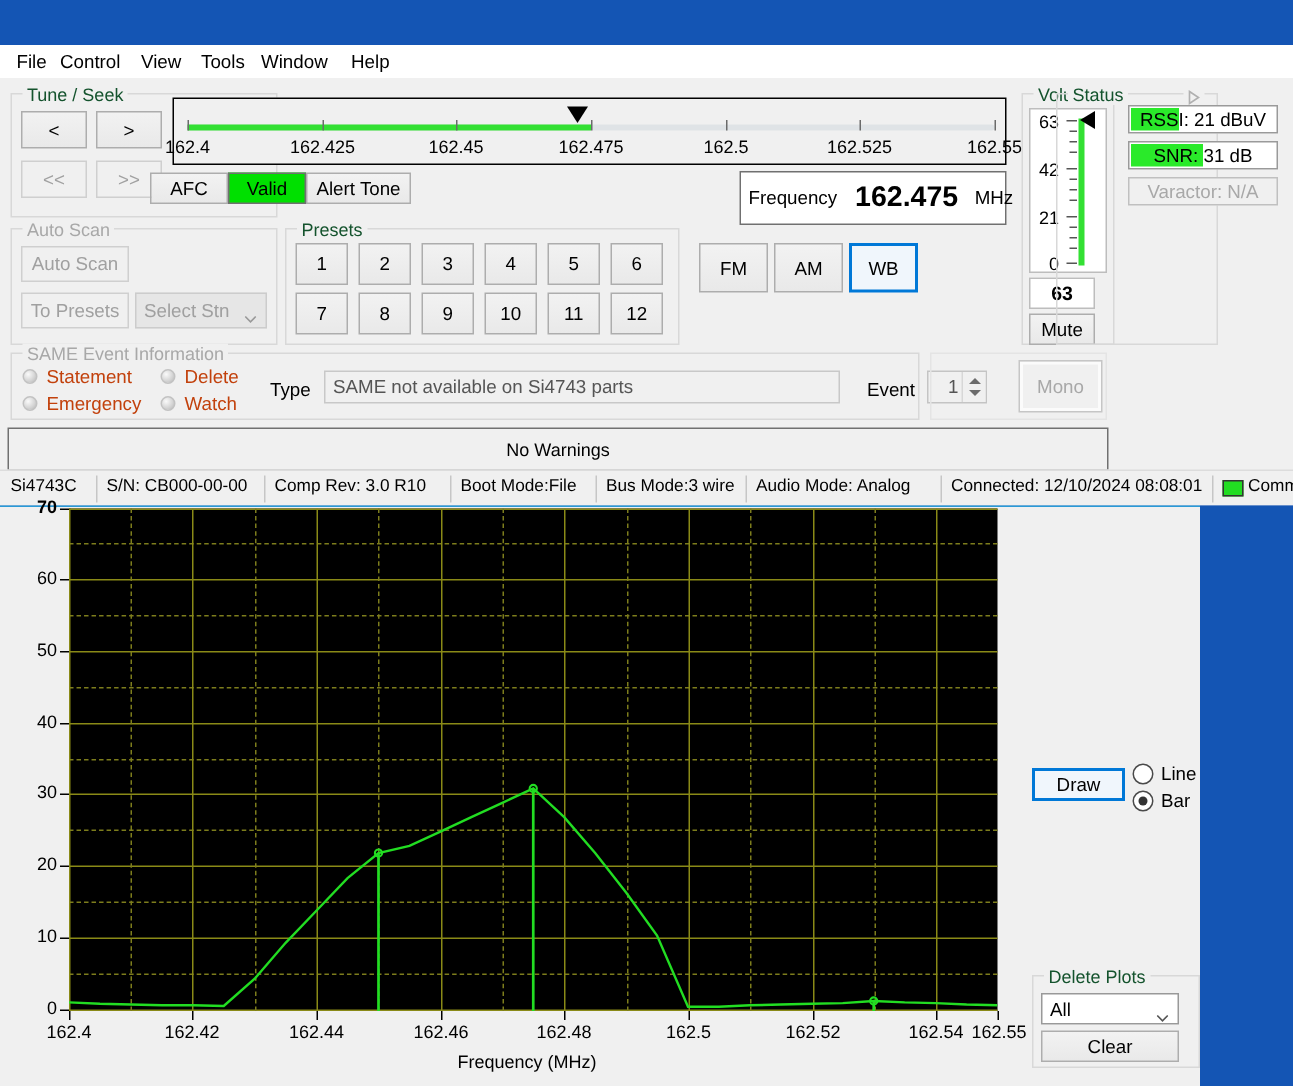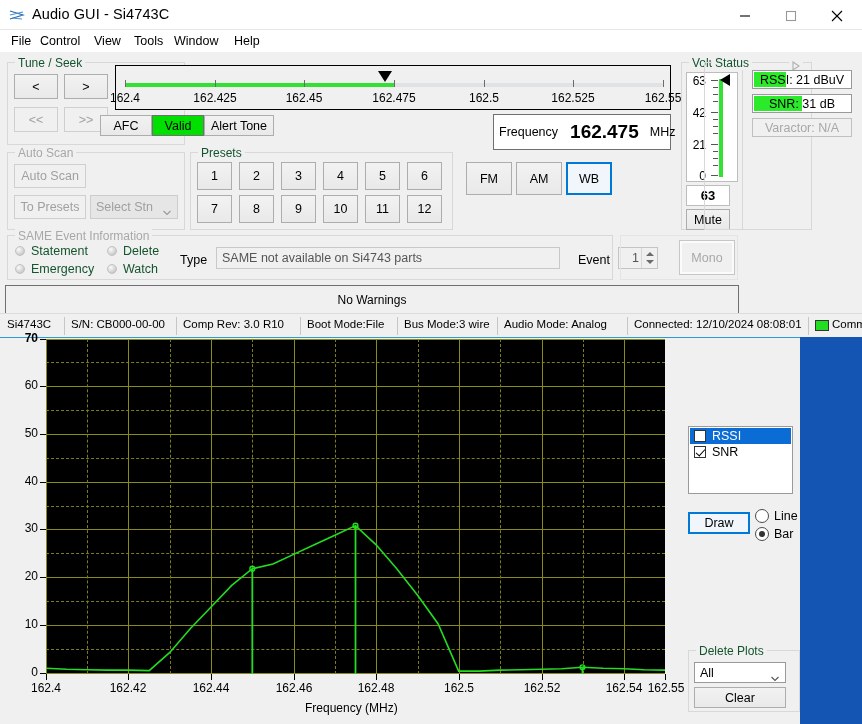--- a/index.html
+++ b/index.html
@@ -128,21 +128,21 @@
     width: 7px; height: 7px;
   }
 
   
   .textfield {
     position: absolute; background: #f0f0f0; border: 1px solid #c8c8c8;
     font-size: 12.5px; color: #555;
     display: flex; align-items: center; padding-left: 5px;
   }
   .label { position: absolute; font-size: 12.5px; color: #000; }
-  .label.dim { color: #14532d; }
+  .label.dim { color: #c2410c; }
 
   
   .radio-dot {
     position: absolute; width: 10px; height: 10px; border-radius: 50%;
     background: radial-gradient(circle at 35% 32%, #fafafa 0%, #d3d3d3 60%, #b4b4b4 100%);
     border: 1px solid #c2c2c2;
   }
 
   
   .spinner {
@@ -266,47 +266,20 @@
   .radio.on::after {
     content:""; position:absolute; left:3px; top:3px;
     width:6px; height:6px; border-radius:50%; background:#333;
   }
 </style>
 </head>
 <body>
 
 <div class="app">
 
-  <div class="titlebar">
-    <span class="tb-icon">
-      <svg width="16" height="16" viewBox="0 0 16 16">
-        <path d="M1 4 L14 8 L1 12" stroke="#2b6cb0" stroke-width="1.3" fill="none"></path>
-        <path d="M1 8 L14 5" stroke="#4a90d9" stroke-width="1.1" fill="none"></path>
-        <path d="M3 11 L13 12" stroke="#4a90d9" stroke-width="1" fill="none"></path>
-      </svg>
-    </span>
-    <span class="tb-title">Audio GUI - Si4743C</span>
-
-    <div class="winbtn" id="btn-min">
-      <svg width="12" height="12" viewBox="0 0 12 12">
-          <line x1="1" y1="6" x2="11" y2="6" stroke="#000" stroke-width="1.1"></line>
-        </svg>
-    </div>
-    <div class="winbtn" id="btn-max">
-      <svg width="12" height="12" viewBox="0 0 12 12">
-          <rect x="1.5" y="1.5" width="9" height="9" fill="none" stroke="#999" stroke-width="1.1"></rect>
-        </svg>
-    </div>
-    <div class="winbtn" id="btn-close">
-      <svg width="12" height="12" viewBox="0 0 12 12">
-          <line x1="1" y1="1" x2="11" y2="11" stroke="#000" stroke-width="1.1"></line>
-          <line x1="11" y1="1" x2="1" y2="11" stroke="#000" stroke-width="1.1"></line>
-        </svg>
-    </div>
-  </div>
 
   <div class="menubar">
     <span class="menu-item" style="left:5px">File</span>
     <span class="menu-item" style="left:34px">Control</span>
     <span class="menu-item" style="left:88px">View</span>
     <span class="menu-item" style="left:128px">Tools</span>
     <span class="menu-item" style="left:168px">Window</span>
     <span class="menu-item" style="left:228px">Help</span>
   </div>
 
@@ -567,30 +540,20 @@
     <span class="xtick-lab" style="left:181px; top:344px; width:60px;">162.44</span>
     <span class="xtick-lab" style="left:264px; top:344px; width:60px;">162.46</span>
     <span class="xtick-lab" style="left:346px; top:344px; width:60px;">162.48</span>
     <span class="xtick-lab" style="left:429px; top:344px; width:60px;">162.5</span>
     <span class="xtick-lab" style="left:512px; top:344px; width:60px;">162.52</span>
     <span class="xtick-lab" style="left:594px; top:344px; width:60px;">162.54</span>
     <span class="xtick-lab" style="left:636px; top:344px; width:60px;">162.55</span>
 
     <span class="axis-title" style="left:305px; top:364px;">Frequency (MHz)</span>
 
-    <div class="legendbox" style="left:688px; top:89px; width:105px; height:68px;">
-      <div class="legend-row selected" style="top:1px;">
-        <span class="cbox"></span>
-        <span>RSSI</span>
-      </div>
-      <div class="legend-row" style="top:17px;">
-        <span class="cbox checked"></span>
-        <span>SNR</span>
-      </div>
-    </div>
 
     <div class="btn sel" style="left:688px; top:175px; width:62px; height:22px;">Draw</div>
     <div class="radio" style="left:755px; top:172px;"></div>
     <span class="label" style="left:774px; top:172px;">Line</span>
     <div class="radio on" style="left:755px; top:190px;"></div>
     <span class="label" style="left:774px; top:190px;">Bar</span>
 
     <div class="groupbox" style="left:688px; top:313px; width:112px; height:62px;">
       <span class="gb-title" style="background:#f0f0f0;">Delete Plots</span>
     </div>

